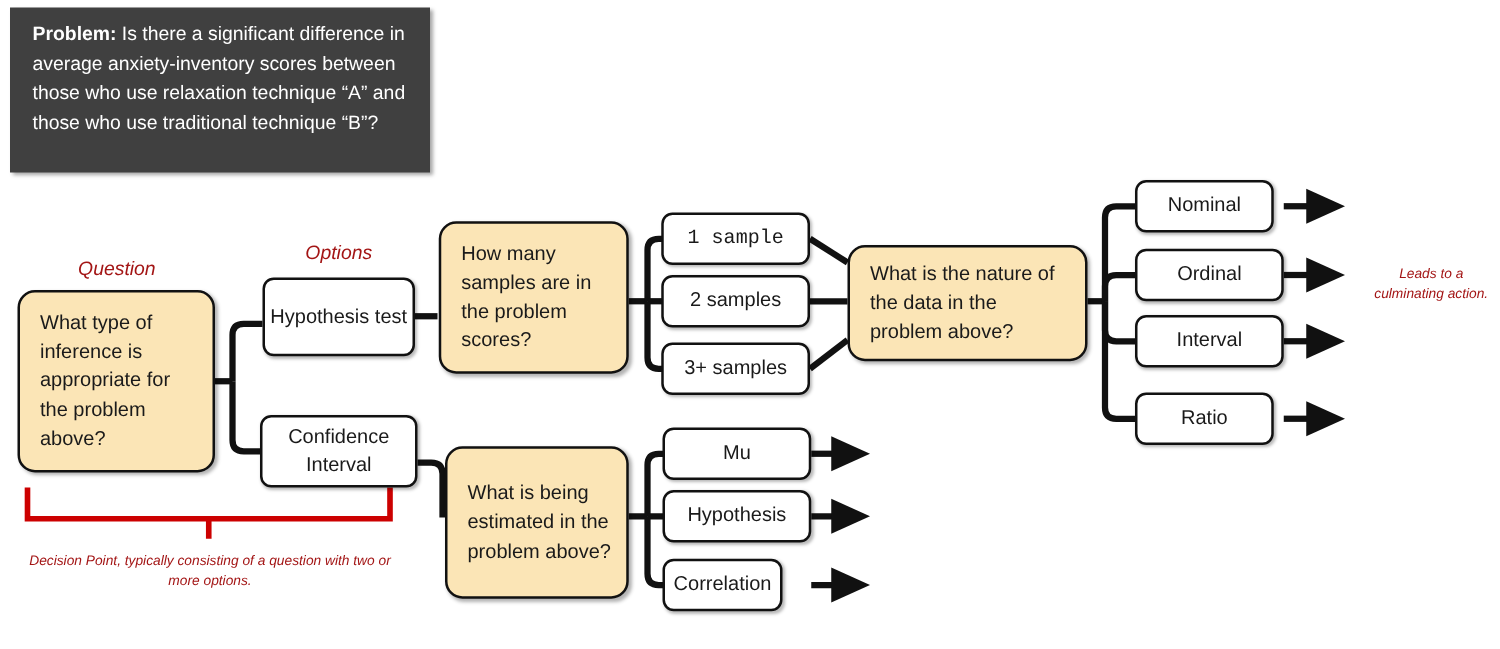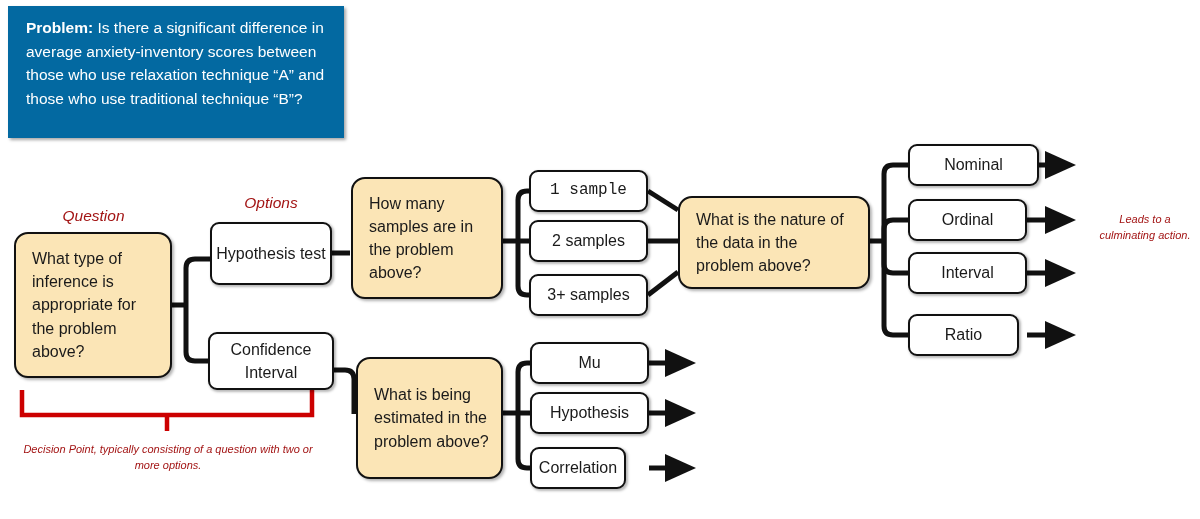--- a/index.html
+++ b/index.html
@@ -27,21 +27,21 @@
     height: 519px;
   }
 
   
   .problem-box {
     position: absolute;
     left: 8px;
     top: 6px;
     width: 336px;
     height: 132px;
-    background: #0369a1;
+    background: #404040;
     box-sizing: border-box;
     padding: 10px 14px 10px 18px;
     color: #ffffff;
     font-size: 15.5px;
     line-height: 1.52;
     box-shadow: 2px 2px 3px rgba(0,0,0,0.35);
   }
   .problem-box b { font-weight: bold; }
 
   
@@ -145,21 +145,21 @@
 
   <div class="problem-box">
     <b>Problem:</b><span> Is there a significant difference in average anxiety-inventory scores between those who use relaxation technique “A” and those who use traditional technique “B”?</span>
   </div>
 
   <div class="node decision" style="left:14px; top:232px; width:158px; height:146px;align-items:center;">
     <span>What type of inference is appropriate for the problem above?</span>
   </div>
 
   <div class="node decision" style="left:351px; top:177px; width:152px; height:122px;">
-    <span>How many samples are in the problem above?</span>
+    <span>How many samples are in the problem scores?</span>
   </div>
 
   <div class="node decision" style="left:678px; top:196px; width:192px; height:93px;">
     <span>What is the nature of the data in the problem above?</span>
   </div>
 
   <div class="node decision" style="left:356px; top:357px; width:147px; height:122px;">
     <span>What is being estimated in the problem above?</span>
   </div>
 
@@ -176,21 +176,21 @@
   </div>
 
   <div class="node option" style="left:529px; top:220px; width:119px; height:42px;">
     <span>2 samples</span>
   </div>
 
   <div class="node option" style="left:529px; top:274px; width:119px; height:42px;">
     <span>3+ samples</span>
   </div>
 
-  <div class="node option" style="left:908px; top:144px; width:131px; height:42px;">
+  <div class="node option" style="left:908px; top:144px; width:111px; height:42px;">
     <span>Nominal</span>
   </div>
 
   <div class="node option" style="left:908px; top:199px; width:119px; height:42px;">
     <span>Ordinal</span>
   </div>
 
   <div class="node option" style="left:908px; top:252px; width:119px; height:42px;">
     <span>Interval</span>
   </div>

